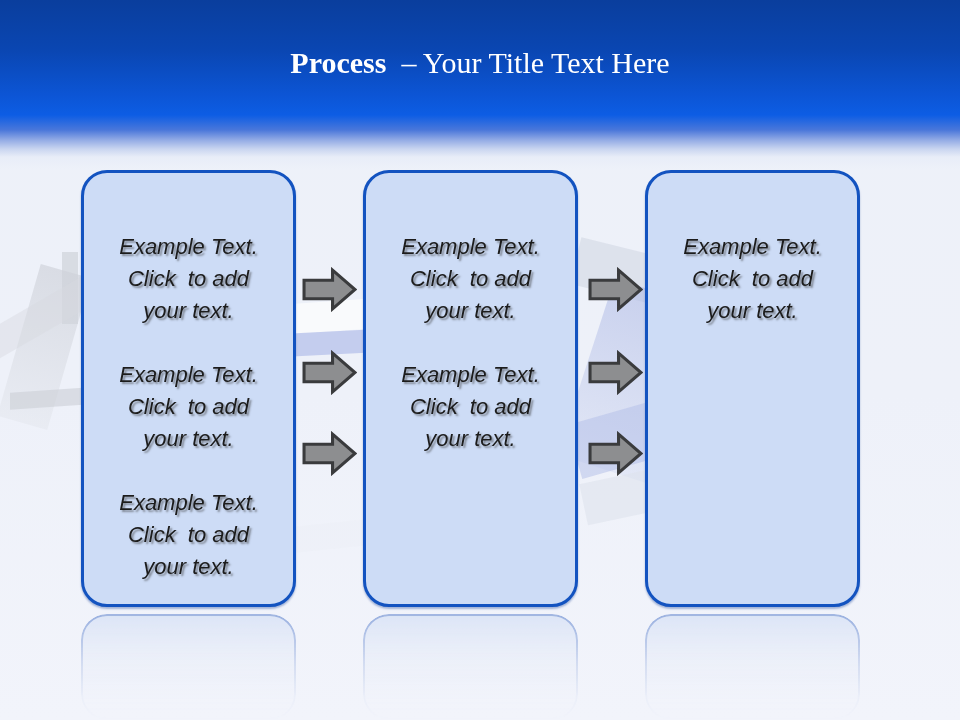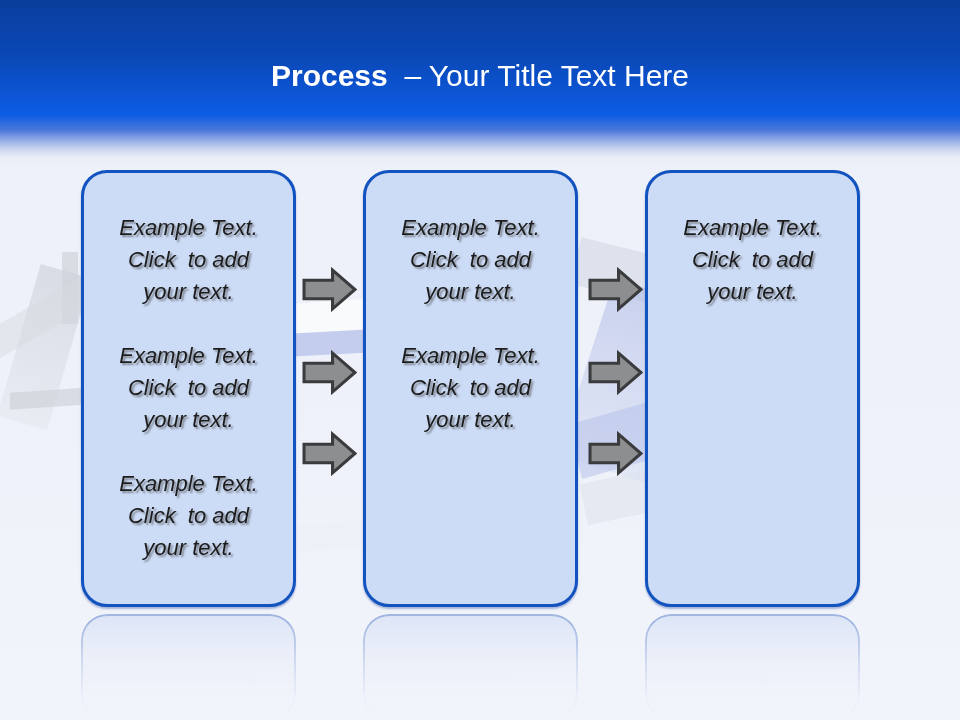--- a/index.html
+++ b/index.html
@@ -16,22 +16,22 @@
       #0a46b2 50px,
       #0c55d5 95px,
       var(--header-mid,#0d5de4) 115px,
       #4a77da 130px,
       #93abe5 140px,
       #c9d5f0 149px,
       #e8edf8 157px,
       rgba(238,242,250,0) 169px);
   }
   .title{
-    position:absolute;top:58px;left:0;width:100%;text-align:center;
-    color:var(--title-color,#ffffff);font-size:30px;line-height:36px;
+    position:absolute;top:45px;left:0;width:100%;text-align:center;
+    color:var(--title-color,#ffffff);font-size:30px;line-height:36px;font-family:Liberation Serif, serif;
   }
   .title span{white-space:pre;}
   .title .bold{font-weight:bold;}
   
   .bg-art{position:absolute;inset:0;z-index:1;pointer-events:none;}
   .bg-art div{position:absolute;}
   .art-l-pillar{left:62px;top:252px;width:16px;height:72px;background:rgba(198,202,210,0.55);}
   .art-l-wedge{left:18px;top:268px;width:52px;height:158px;background:linear-gradient(to bottom,rgba(206,209,217,0.65),rgba(222,225,231,0.35));transform:rotate(16deg);}
   .art-l-bar{left:10px;top:390px;width:80px;height:17px;background:rgba(203,206,214,0.6);transform:skewY(-4deg);}
   .art-l-band{left:-30px;top:300px;width:150px;height:30px;background:rgba(214,217,224,0.45);transform:rotate(-30deg);}
@@ -42,21 +42,21 @@
   .art-r-band{left:572px;top:406px;width:132px;height:56px;background:rgba(178,189,232,0.5);transform:rotate(-16deg);}
   .art-r-light{left:582px;top:468px;width:152px;height:42px;background:rgba(222,226,236,0.6);transform:rotate(-12deg);}
   .art-b-band{left:228px;top:520px;width:262px;height:26px;background:rgba(236,239,246,0.7);transform:rotate(-6deg);}
   
   .box{
     position:absolute;top:170px;width:215px;height:437px;box-sizing:border-box;z-index:3;
     background:var(--box-fill,#cddcf6);
     border:3px solid var(--box-border,#1353c0);
     border-radius:26px;
     box-shadow:0 2px 2px rgba(16,60,150,0.35);
-    padding-top:39px;
+    padding-top:58px;
   }
   .box.b1{left:81px;} .box.b2{left:363px;} .box.b3{left:645px;}
   .block{
     text-align:center;font-style:italic;font-size:22px;line-height:32px;
     color:var(--text-color,#1c1c1c);margin:0 0 32px 0;
     text-shadow:2px 2px 2px rgba(50,50,50,0.5);
   }
   .block .line{white-space:pre;}
   
   .block-arrow{position:absolute;width:55px;height:45px;z-index:4;}

